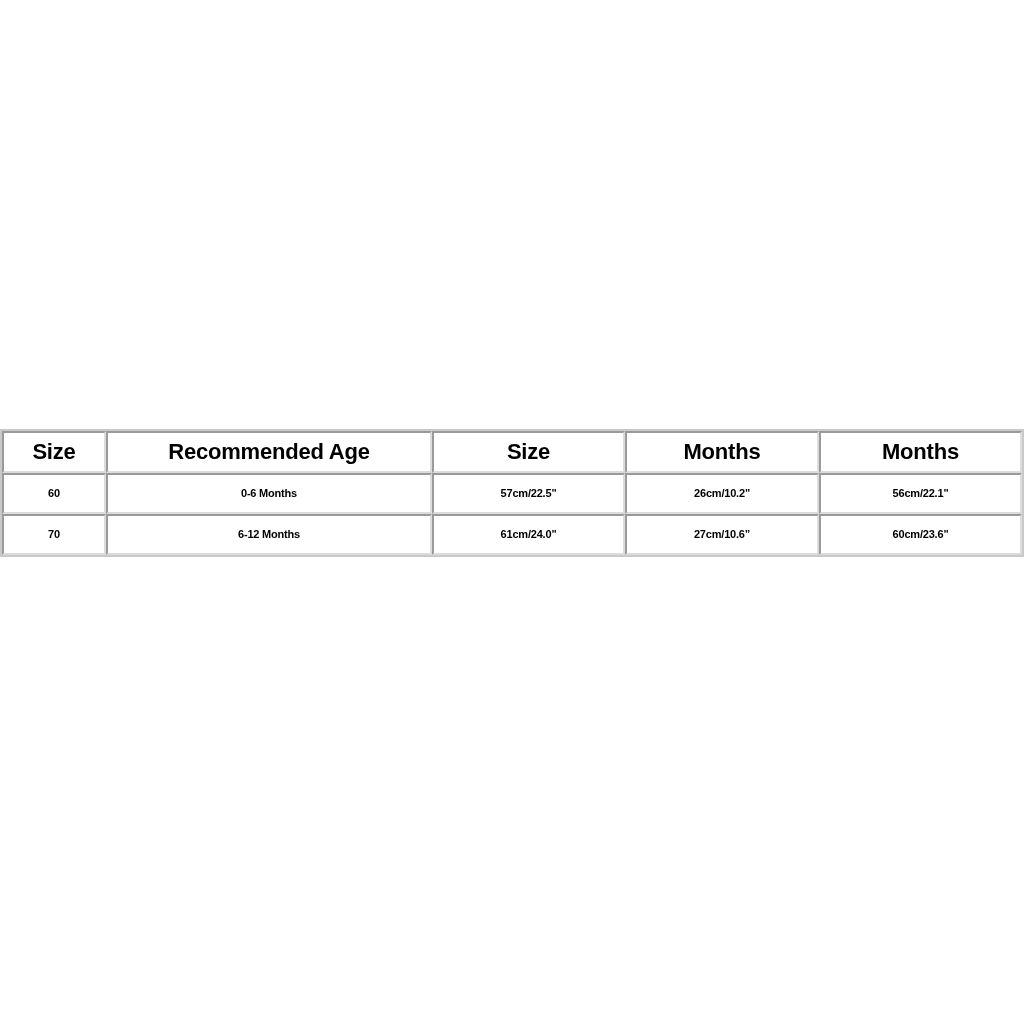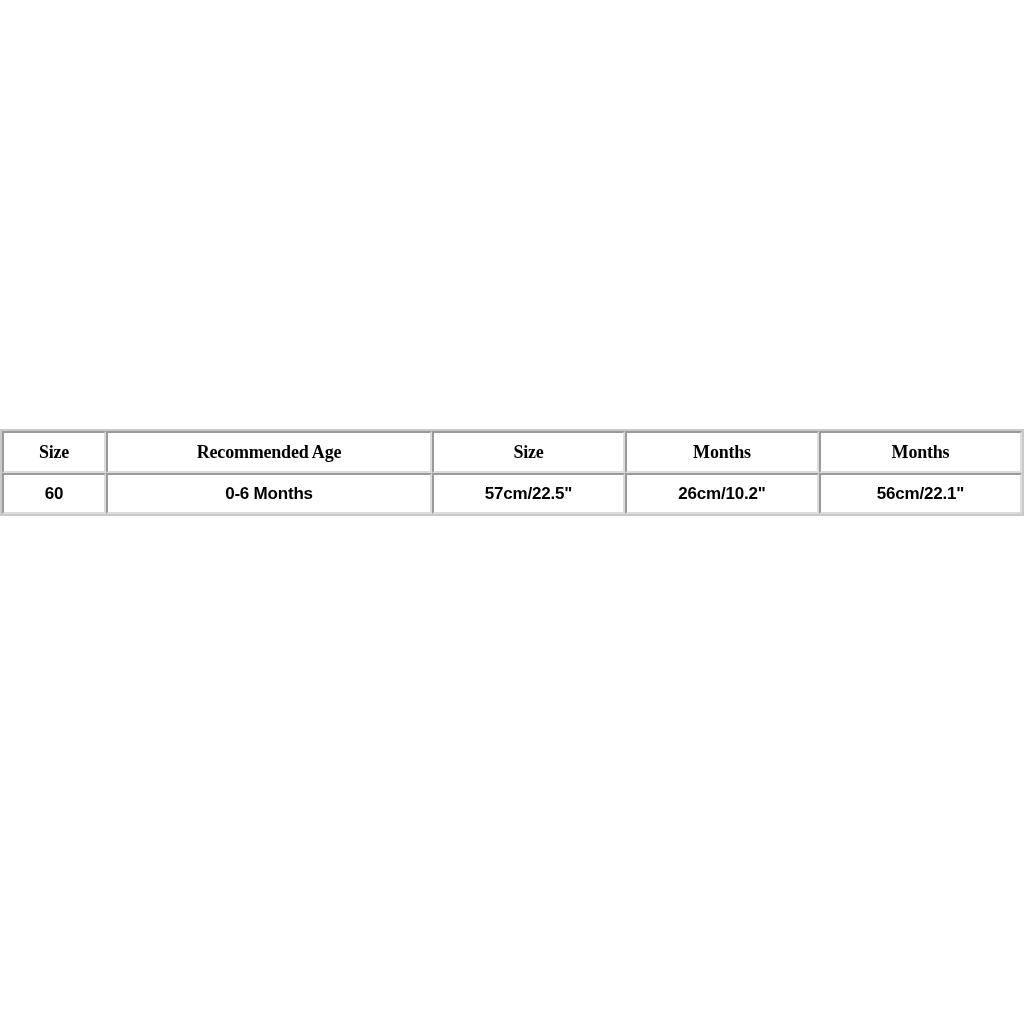--- a/index.html
+++ b/index.html
@@ -43,33 +43,32 @@
     border-top-color: #9a9a9a;
     border-left-color: #9a9a9a;
     border-right-color: #dcdcdc;
     border-bottom-color: #dcdcdc;
     background: #ffffff;
     text-align: center;
     vertical-align: middle;
     color: #000000;
     font-weight: bold;
     font-family: "Liberation Sans", sans-serif;
-    font-size: 17px;
+    font-size: 11px;
     letter-spacing: -0.2px;
     padding: 0;
     height: 37px;
     line-height: 37px;
     white-space: nowrap;
   }
 
   table.size-chart tr.header-row td {
     height: 38px;
     line-height: 38px;
-    font-size: 18px;
-    font-family: Liberation Serif, serif;
+    font-size: 22px;
   }
 
   
   col.c-size   { width: 104px; }
   col.c-age    { width: 326px; }
   col.c-bust   { width: 193px; }
   col.c-sleeve { width: 194px; }
   col.c-length { width: 203px; }
 </style>
 </head>
@@ -96,18 +95,25 @@
         </tr>
 
         <tr>
           <td>60</td>
           <td>0-6 Months</td>
           <td>57cm/22.5"</td>
           <td>26cm/10.2"</td>
           <td>56cm/22.1"</td>
         </tr>
 
+        <tr>
+          <td>70</td>
+          <td>6-12 Months</td>
+          <td>61cm/24.0"</td>
+          <td>27cm/10.6”</td>
+          <td>60cm/23.6"</td>
+        </tr>
 
       </tbody>
     </table>
   </div>
 
 </div>
 
 </body></html>

